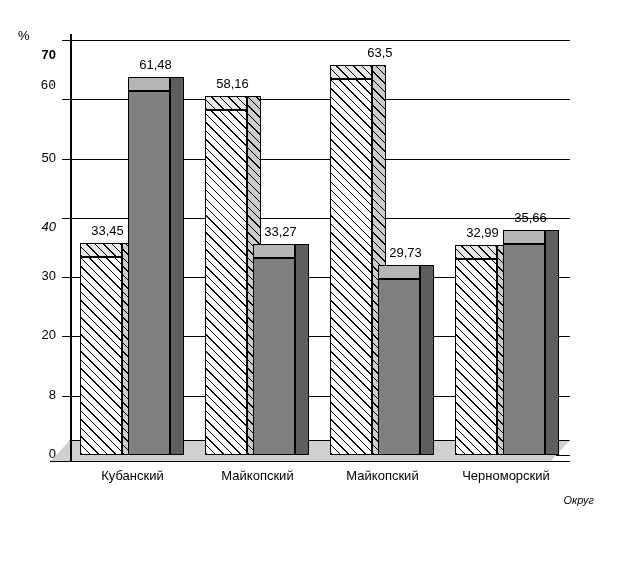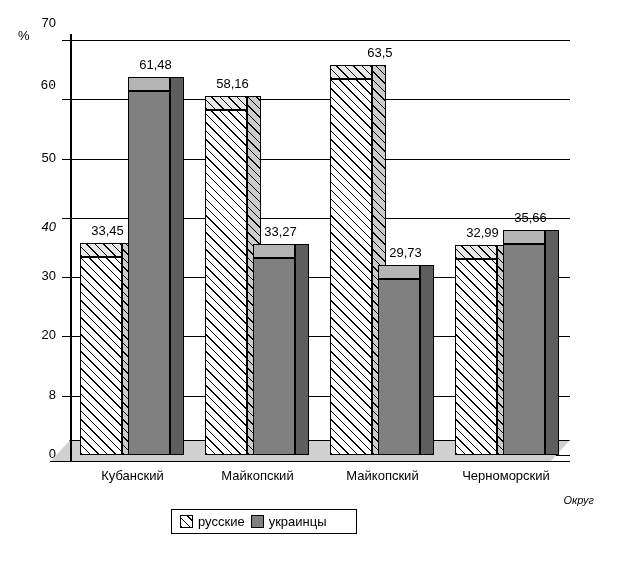--- a/index.html
+++ b/index.html
@@ -231,21 +231,21 @@
       <div class="tick-label" style="top: 327.429px;">20</div>
       <div class="tick" style="top: 277.143px;"></div>
       <div class="tick-label" style="top: 268.143px;">30</div>
       <div class="tick" style="top: 217.857px;"></div>
       <div class="tick-label" style="top: 219px; font-style: italic;">40</div>
       <div class="tick" style="top: 158.571px;"></div>
       <div class="tick-label" style="top: 149.571px;">50</div>
       <div class="tick" style="top: 99.2857px;"></div>
       <div class="tick-label" style="top: 78px; font-family: Liberation Mono, monospace;">60</div>
       <div class="tick" style="top: 40px;"></div>
-      <div class="tick-label" style="top: 15px;">70</div>
+      <div class="tick-label" style="top: 47px; font-weight: bold;">70</div>
     </div>
 
   <div class="floor">
     <div class="floor-top"></div>
   </div>
 
   <div class="y-axis"></div>
   <div class="x-axis"></div>
 
   <div id="bars-layer">
@@ -302,24 +302,14 @@
       <div class="value-label" style="left: 495.5px; top: 209.587px;">35,66</div>
     </div>
 
   <div id="cats-layer">
       <div class="cat-label" style="left: 67.5px;">Кубанский</div>
       <div class="cat-label" style="left: 192.5px;">Майкопский</div>
       <div class="cat-label" style="left: 317.5px;">Майкопский</div>
       <div class="cat-label" style="left: 441px; text-align: center;">Черноморский</div>
     </div>
 
-  <div class="legend">
-    <div class="legend-item">
-      <span class="legend-swatch fill-hatch"></span>
-      <span class="legend-text">русские</span>
-    </div>
-    <div class="legend-item">
-      <span class="legend-swatch fill-gray"></span>
-      <span class="legend-text">украинцы</span>
-    </div>
-  </div>
 
 </div>
 
 </body></html>

